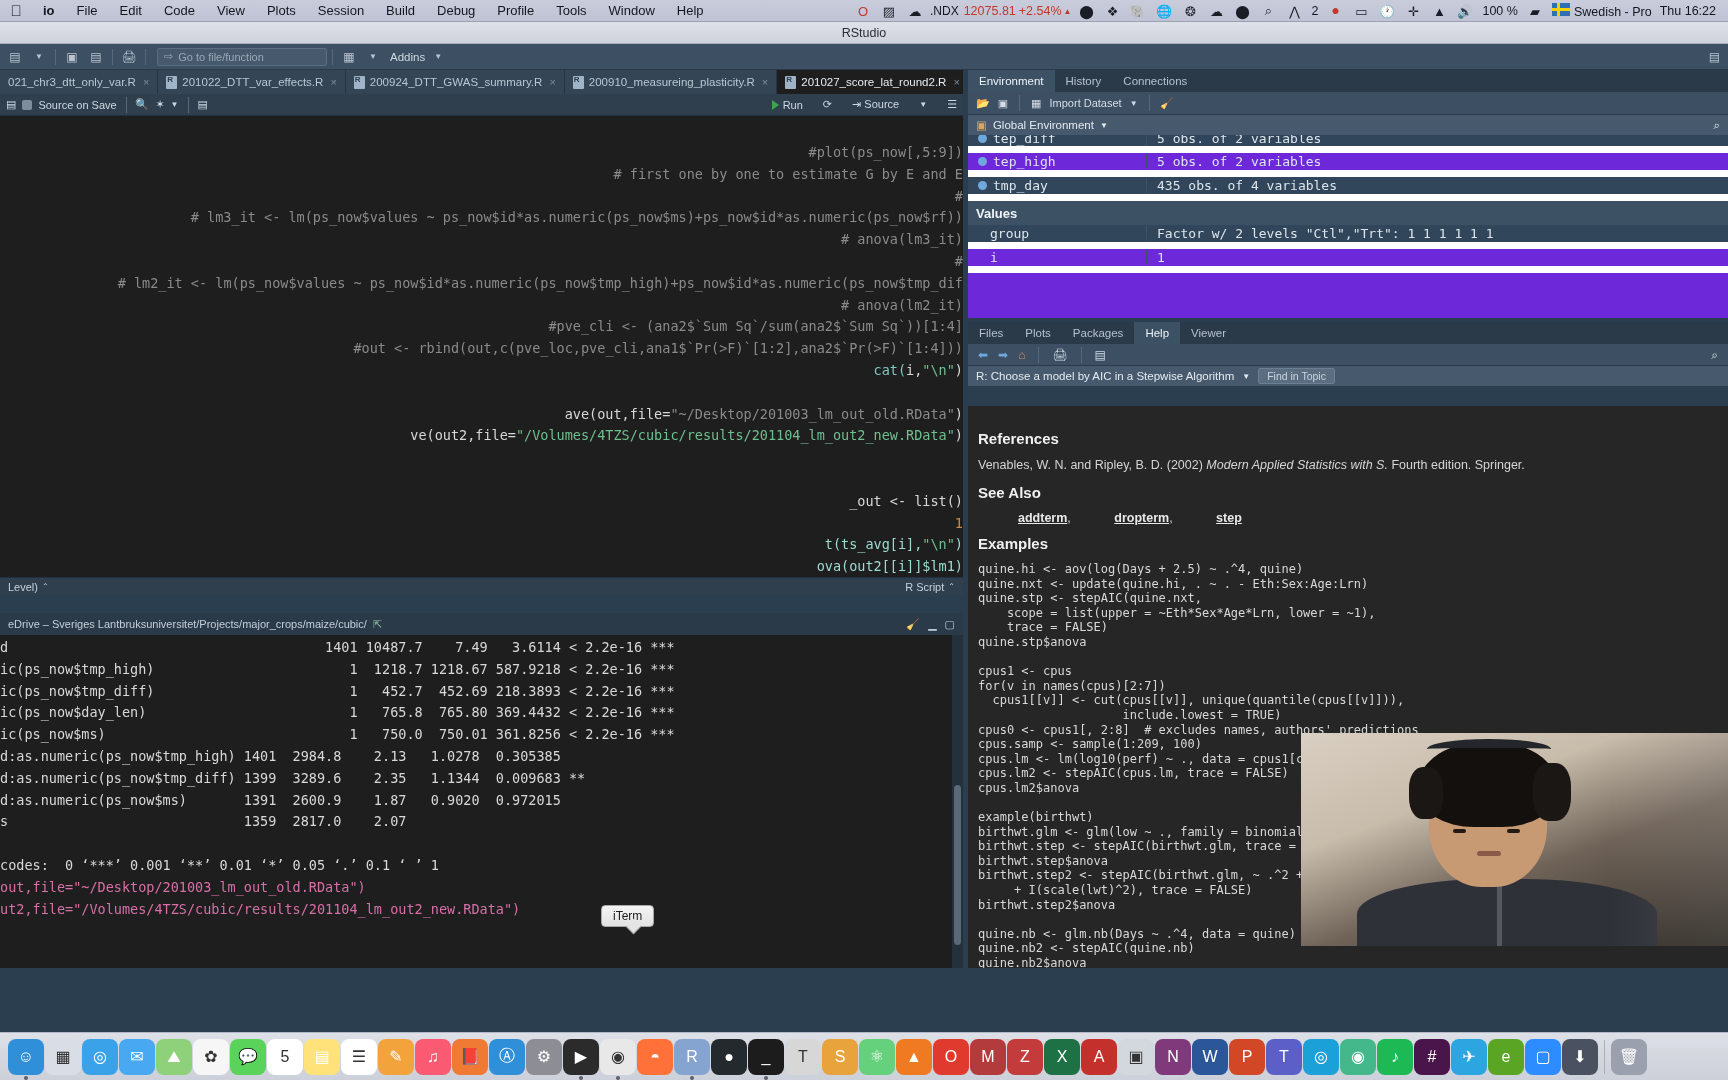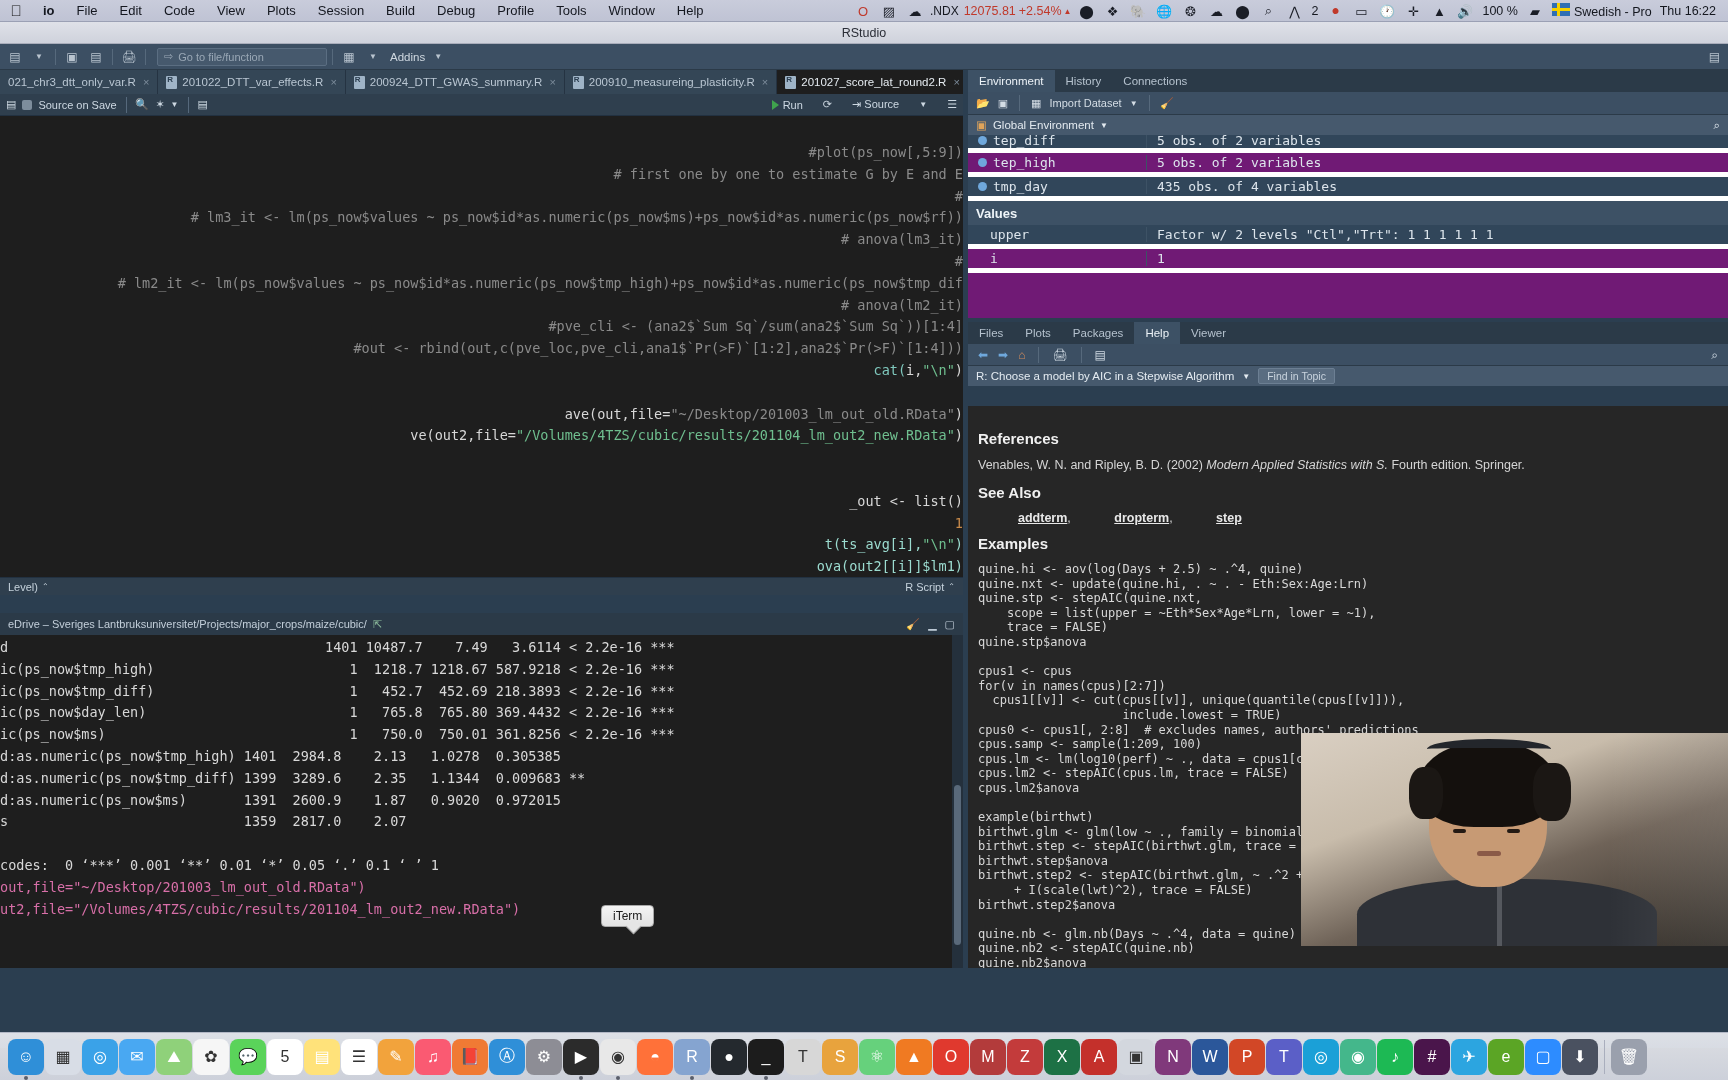--- a/index.html
+++ b/index.html
@@ -115,36 +115,36 @@
     font-size:13.5px; line-height:21.8px; white-space:pre; color:#d8d8d8;
     overflow:hidden; padding-top:2px;
   }
   .t-pink { color:#d86fa8; }
   .cons-scroll {
     position:absolute; right:0; top:22px; width:11px; bottom:0; background:#24303c;
   }
   .cons-scroll i { position:absolute; left:2px; top:150px; width:7px; height:160px; background:#59697a; border-radius:4px; display:block;}
 
   
-  .env-pane { position:absolute; left:968px; top:48px; width:760px; height:248px; background:#701a75; }
+  .env-pane { position:absolute; left:968px; top:48px; width:760px; height:248px; background:#6d28d9; }
   .pane-tabs { height:22px; background:#2b3a48; display:flex; align-items:flex-end; }
   .ptab { height:22px; padding:0 11px; display:flex; align-items:center; font-size:11.5px; color:#b5c2ce; }
   .ptab.active { background:#3d5165; color:#ecf2f7; }
   .pane-toolbar {
     height:23px; background:#3c4f63; display:flex; align-items:center; gap:8px;
     padding:0 8px; font-size:11px; color:#d4dde5; border-bottom:1px solid #2b3a48;
   }
   .env-scope {
     height:20px; background:#46596d; display:flex; align-items:center; gap:6px;
     padding:0 8px; font-size:11.5px; color:#e2e9ef;
   }
   .env-list { position:absolute; left:0; top:65px; right:0; bottom:0; overflow:hidden; }
   .env-row { height:24px; display:flex; align-items:center; font-size:13px;
              font-family:"DejaVu Sans Mono","Liberation Mono",monospace;
-             color:#dde5ec; border-bottom:5px solid #ffffff; }
+             color:#dde5ec; border-bottom:7px solid #ffffff; }
   .env-row.alt { background:#31465a; }
   .env-row .nm { width:178px; padding-left:10px; display:flex; align-items:center; gap:6px; white-space:nowrap;}
   .env-row .vl { flex:1; padding-left:10px; border-left:1px solid #3d5265; white-space:nowrap; overflow:hidden;}
   .dot { width:9px; height:9px; border-radius:50%; background:#6fa8dc; display:inline-block; flex:none;}
   .env-group { height:24px; background:#3d5165; display:flex; align-items:center;
                padding-left:8px; font-size:13px; font-weight:bold; color:#eef4f8;
                font-family:"Liberation Sans",sans-serif;}
 
   .help-pane { position:absolute; left:968px; top:300px; width:760px; height:646px; background:#2b3e50; }
   .help-nav {
@@ -434,21 +434,21 @@
           <div class="env-row alt">
             <span class="nm">
               <span class="dot"></span>
               <span>tmp_day</span>
             </span>
             <span class="vl">435 obs. of 4 variables</span>
           </div>
           <div class="env-group">Values</div>
           <div class="env-row alt">
             <span class="nm" style="padding-left:22px">
-              <span>upper</span>
+              <span>group</span>
             </span>
             <span class="vl">Factor w/ 2 levels "Ctl","Trt": 1 1 1 1 1 1</span>
           </div>
           <div class="env-row">
             <span class="nm" style="padding-left:22px">
               <span>i</span>
             </span>
             <span class="vl">1</span>
           </div>
         </div>

